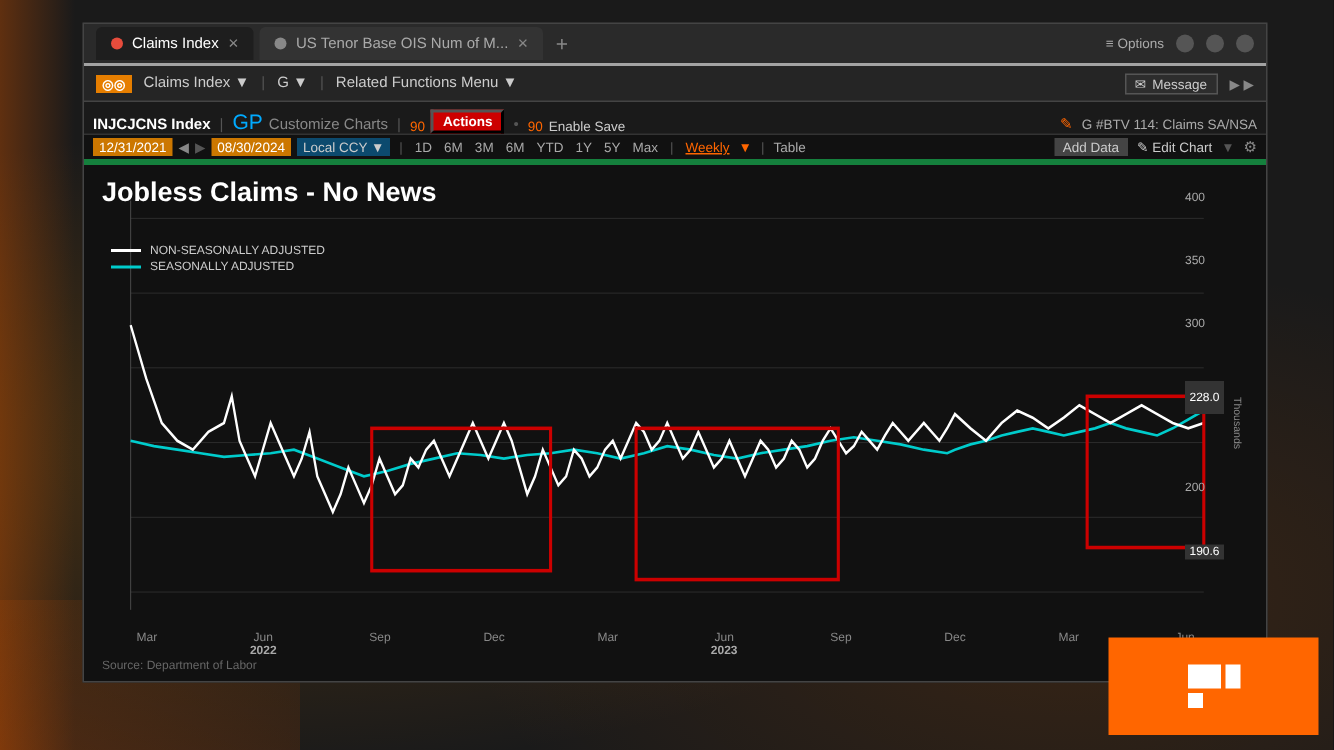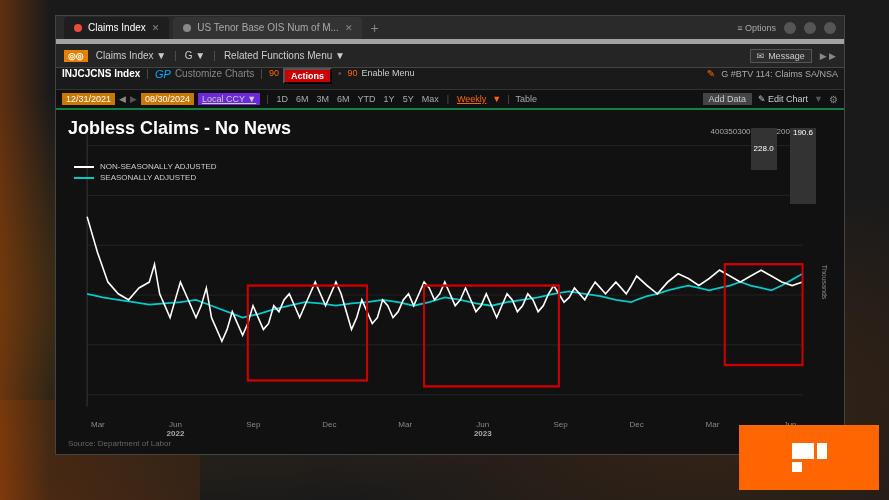--- a/index.html
+++ b/index.html
@@ -36,21 +36,21 @@
     }
 
     
     .tab-bar {
       background: #2a2a2a;
       height: 28px;
       display: flex;
       align-items: center;
       padding: 0 8px;
       gap: 4px;
-      border-bottom: 5px solid #a3a3a3;
+      border-bottom: 2px solid #a3a3a3;
     }
     .tab {
       height: 22px;
       padding: 0 10px;
       display: flex;
       align-items: center;
       gap: 6px;
       font-size: 10px;
       color: #ccc;
       border-radius: 4px 4px 0 0;
@@ -141,21 +141,21 @@
       display: flex;
       align-items: center;
       gap: 4px;
     }
 
     
     .bb-toolbar {
       background: #1a1a1a;
       height: 22px;
       display: flex;
-      align-items: flex-start;
+      align-items: flex-end;
       padding: 0 6px;
       gap: 4px;
       border-bottom: 1px solid #333;
       font-size: 10px;
     }
     .bb-ticker {
       color: #fff;
       font-weight: bold;
       font-size: 10px;
     }
@@ -190,39 +190,38 @@
     }
 
     
     .date-toolbar {
       background: #111;
       height: 20px;
       display: flex;
       align-items: center;
       padding: 0 6px;
       gap: 4px;
-      border-bottom: 2px solid #15803d;
+      border-bottom: 4px solid #15803d;
       font-size: 9px;
     }
     .date-range {
       background: #cc7700;
       color: #fff;
       padding: 1px 4px;
       font-size: 9px;
     }
     .date-arrow {
       color: #888;
       cursor: pointer;
     }
     .date-local {
-      background: #6d28d9;
+      background: #0c4a6e;
       color: #ccc;
       padding: 1px 4px;
       font-size: 9px;
-      text-decoration: underline;
     }
     .period-btn {
       color: #aaa;
       font-size: 9px;
       cursor: pointer;
       padding: 0 2px;
     }
     .period-btn.active {
       color: #ff6600;
       text-decoration: underline;
@@ -413,28 +412,28 @@
         <span>✉</span>
         <span>Message</span>
       </button>
       <span style="color:#888;font-size:9px;cursor:pointer;">▶ ▶</span>
     </div>
   </div>
 
   <div class="bb-toolbar">
     <span class="bb-ticker">INJCJCNS Index</span>
     <span class="bb-separator">|</span>
-    <span style="font-size:11px;color:#00aaff;cursor:pointer;font-style:italic;">GP</span>
+    <span style="font-size:14px;color:#00aaff;cursor:pointer;">GP</span>
     <span style="font-size:10px;color:#888;">Customize Charts</span>
     <span class="bb-separator">|</span>
     <span style="font-size:9px;color:#ff6600;">90</span>
     <button class="bb-actions">Actions</button>
     <span class="bb-separator">•</span>
     <span style="font-size:9px;color:#ff6600;">90</span>
-    <span class="bb-enable-save">Enable Menu</span>
+    <span class="bb-enable-save">Enable Save</span>
     <div class="bb-right">
       <span class="bb-edit-icon">✎</span>
       <span class="bb-right-info">G #BTV 114: Claims SA/NSA</span>
     </div>
   </div>
 
   <div class="date-toolbar">
     <span class="date-range">12/31/2021</span>
     <span class="date-arrow">◀</span>
     <span style="color:#555;">▶</span>
@@ -521,25 +520,25 @@
           690,140 700,145 710,148 720,145
         "></polyline>
 
       <rect x="185" y="148" width="115" height="80" fill="none" stroke="#cc0000" stroke-width="2"></rect>
 
       <rect x="355" y="148" width="130" height="85" fill="none" stroke="#cc0000" stroke-width="2"></rect>
 
       <rect x="645" y="130" width="75" height="85" fill="none" stroke="#cc0000" stroke-width="2"></rect>
     </svg>
 
-    <div style="position:absolute;right:28px;top:18px;display:flex;gap:0;z-index:5;">
+    <div style="position:absolute;right:28px;top:18px;display:flex;flex-direction:column;gap:0;z-index:5;">
       <span style="font-size:8px;color:#aaa;line-height:1;margin-bottom:34px;">400</span>
       <span style="font-size:8px;color:#aaa;line-height:1;margin-bottom:34px;">350</span>
       <span style="font-size:8px;color:#aaa;line-height:1;margin-bottom:34px;">300</span>
-      <span style="font-size:8px;color:#fff;background:#333;padding:17px 3px;line-height:1;margin-bottom:34px;">228.0</span>
+      <span style="font-size:8px;color:#fff;background:#333;padding:7px 3px;line-height:1;margin-bottom:45px;">228.0</span>
       <span style="font-size:8px;color:#aaa;line-height:1;margin-bottom:34px;">200</span>
       <span style="font-size:8px;color:#fff;background:#333;padding:1px 3px;line-height:1;">190.6</span>
     </div>
 
     <span style="position:absolute;right:2px;top:50%;transform:translateY(-50%) rotate(90deg);font-size:7px;color:#888;white-space:nowrap;">Thousands</span>
 
     <div style="position:absolute;bottom:16px;left:35px;right:45px;display:flex;justify-content:space-between;z-index:5;">
       <div style="display:flex;flex-direction:column;align-items:center;">
         <span style="font-size:8px;color:#888;">Mar</span>
       </div>

